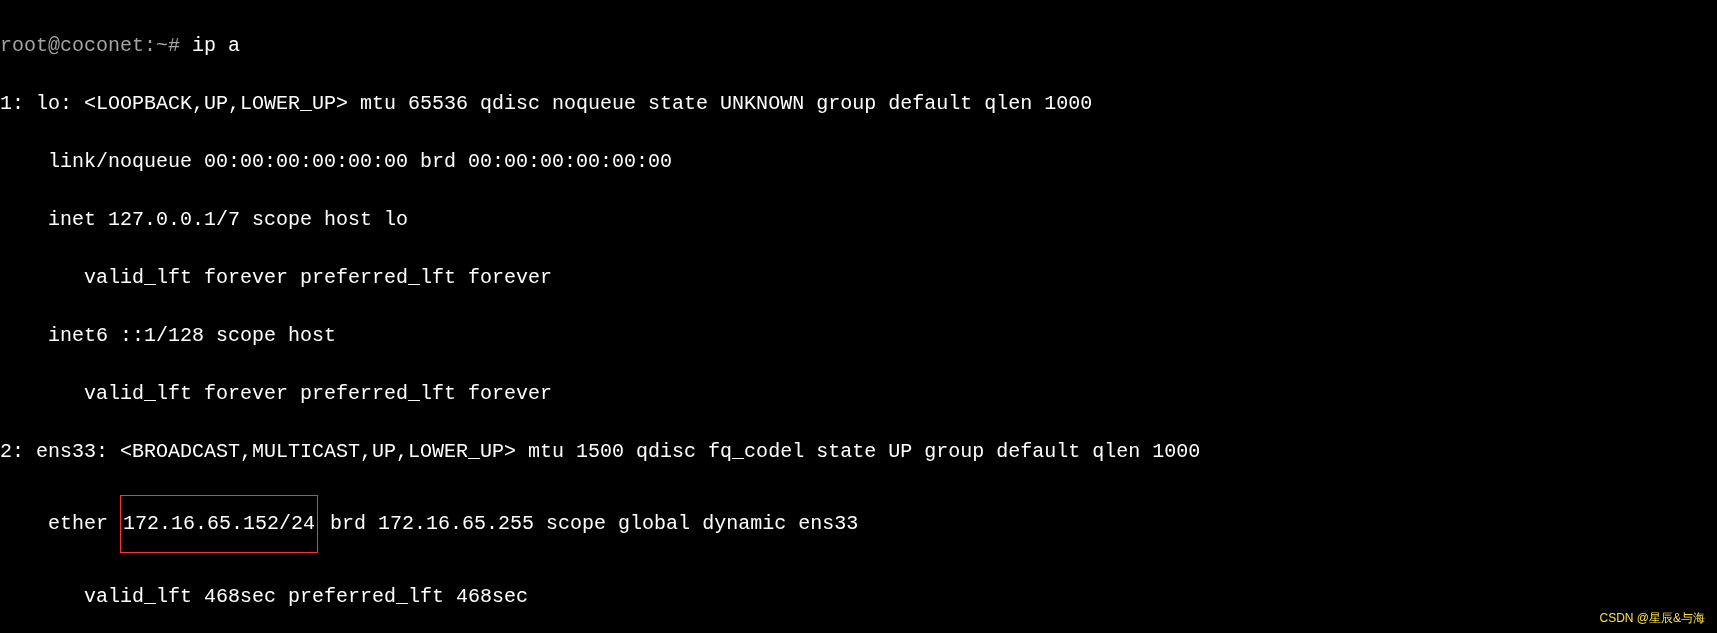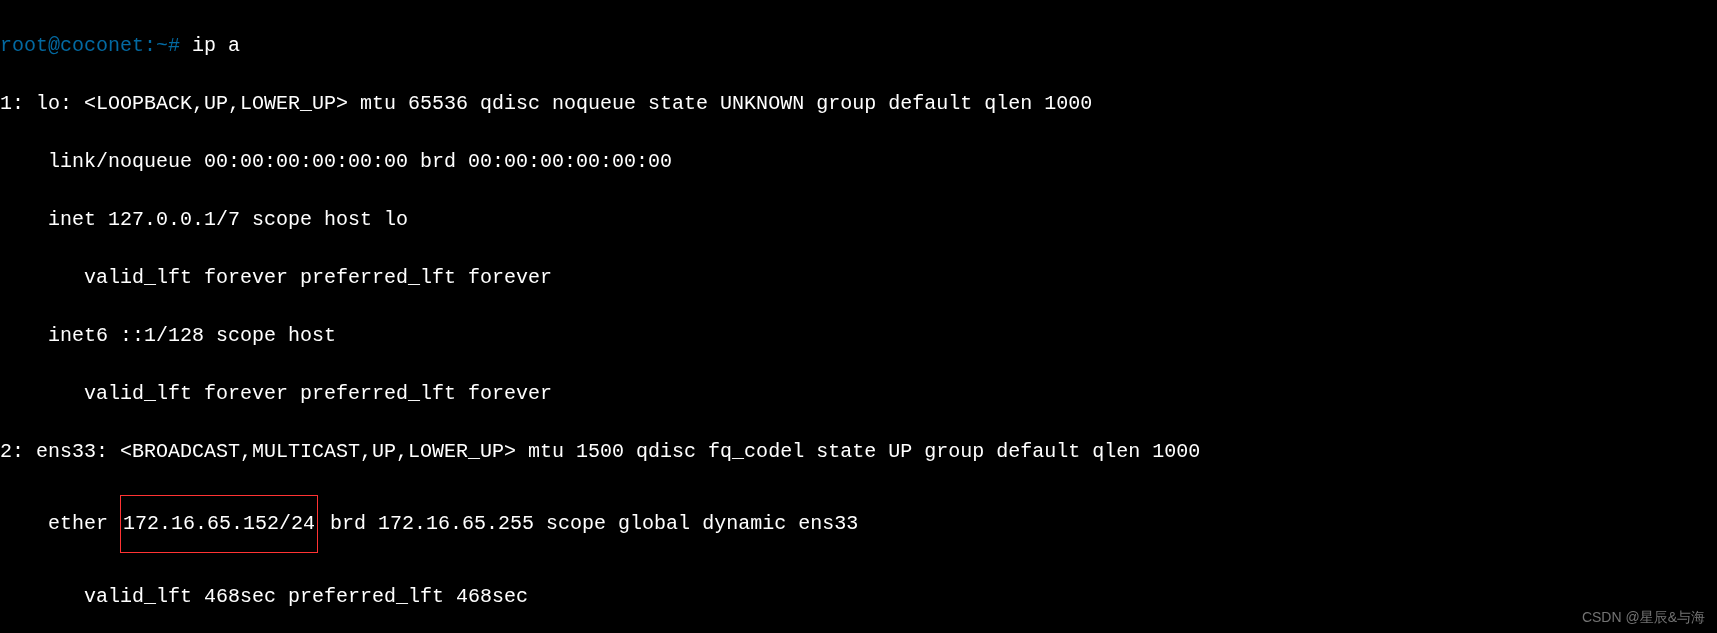--- a/index.html
+++ b/index.html
@@ -9,33 +9,33 @@
       font-family: 'Consolas', 'Courier New', monospace;
       font-size: 20px;
       line-height: 1.45;
       padding: 2px 0;
       width: 1717px;
       height: 633px;
       overflow: hidden;
       position: relative;
     }
     .terminal { white-space: pre; }
-    .prompt-part { color: #0369a1; }
+    .prompt-part { color: #a3a3a3; }
     .highlight-box {
       border: 1px solid #ff3333;
       padding: 16px 2px;
       display: inline-block;
       line-height: 1.2;
     }
     .watermark {
       position: absolute;
       bottom: 6px;
       right: 12px;
-      color: #737373;
-      font-size: 14px;
+      color: #fde047;
+      font-size: 12px;
       font-family: Arial, sans-serif;
     }
   </style>
 </head>
 <body>
 
 <div class="terminal">
 <div><span class="prompt-part">root@coconet:~# </span><span>ip a</span></div>
 <div>1: lo: &lt;LOOPBACK,UP,LOWER_UP&gt; mtu 65536 qdisc noqueue state UNKNOWN group default qlen 1000</div>
 <div>    link/noqueue 00:00:00:00:00:00 brd 00:00:00:00:00:00</div>

